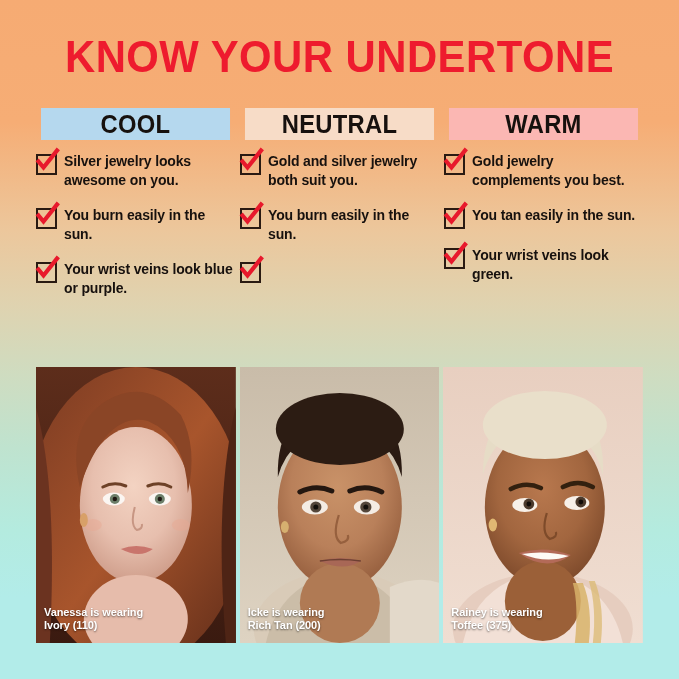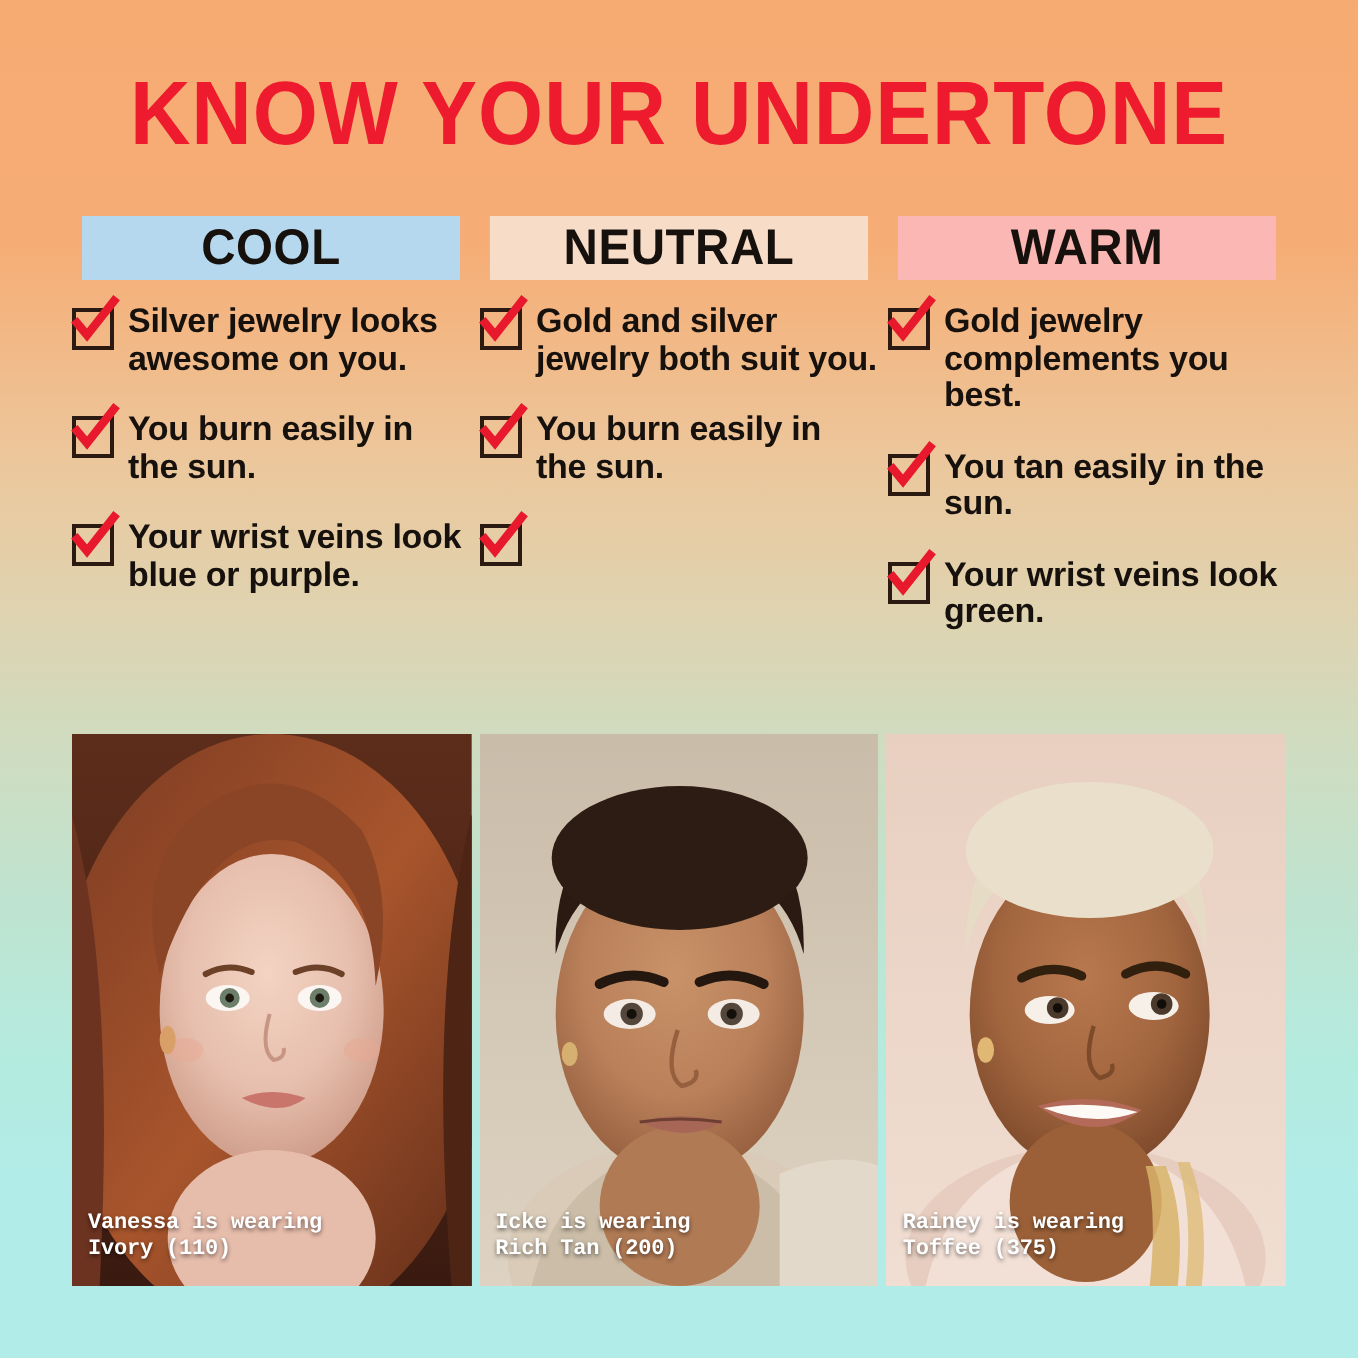--- a/index.html
+++ b/index.html
@@ -114,21 +114,21 @@
     position: absolute;
     left: -1px;
     top: -5px;
     width: 25px;
     height: 25px;
     overflow: visible;
   }
   .check-text {
     font-family: "Liberation Sans", sans-serif;
     font-weight: 700;
-    font-size: 17px;
+    font-size: 14px;
     line-height: 18.5px;
     color: #17110e;
     letter-spacing: -0.15px;
   }
 
   
   .photos {
     position: absolute;
     left: 36px;
     top: 367px;
@@ -143,21 +143,21 @@
     overflow: hidden;
   }
   .photo .scene {
     position: absolute;
     inset: 0;
   }
   .caption {
     position: absolute;
     left: 8px;
     bottom: 12px;
-    font-family: Liberation Mono, monospace;
+    font-family: Liberation Sans, sans-serif;
     font-weight: 700;
     font-size: 11px;
     line-height: 12.5px;
     color: #ffffff;
     letter-spacing: -0.1px;
     text-shadow: 0 1px 2px rgba(0,0,0,0.55);
     white-space: pre-line;
   }
 </style>
 </head>

